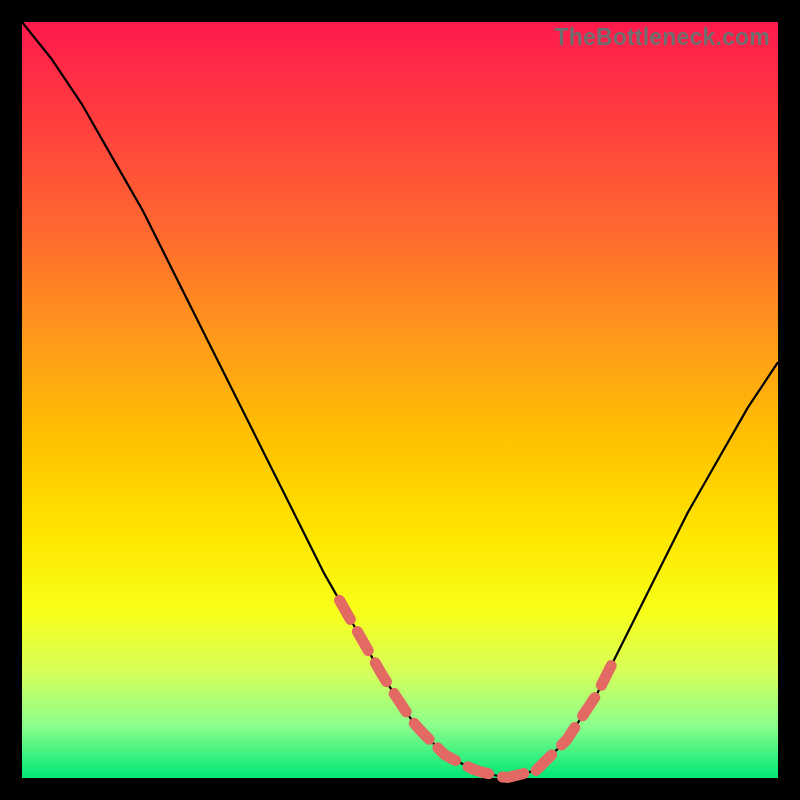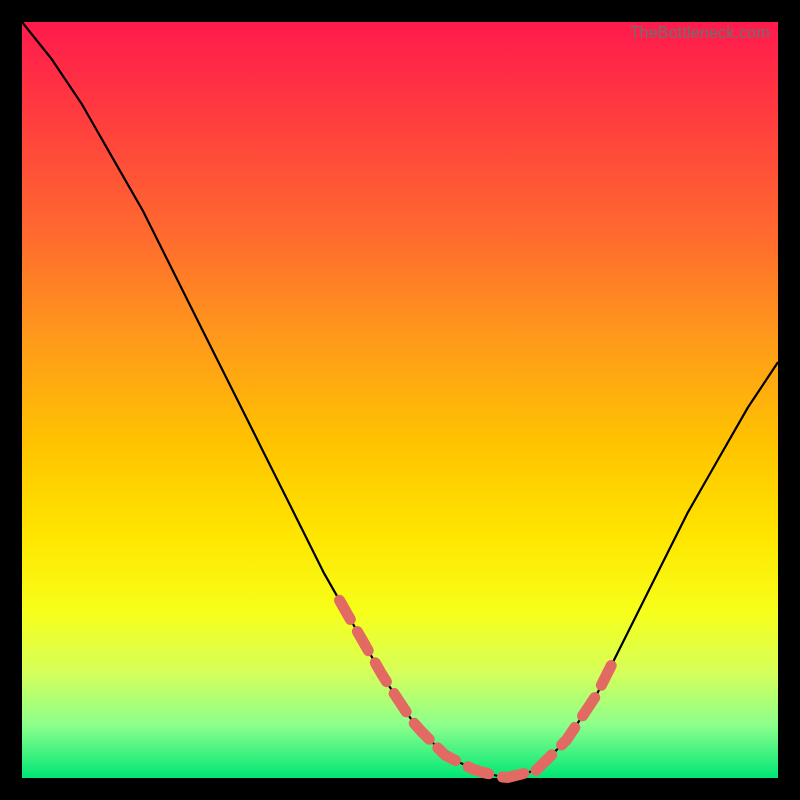--- a/index.html
+++ b/index.html
@@ -26,22 +26,22 @@
       #f7ff1a 78%,
       #d6ff5a 86%,
       #8cff8c 93%,
       #00e676 100%);
   }
   .watermark {
     position: absolute;
     top: 2px;
     right: 8px;
     font-family: Arial, Helvetica, sans-serif;
-    font-size: 16px;
-    font-weight: 400;
+    font-size: 23px;
+    font-weight: 700;
     color: #6f6f6f;
     letter-spacing: 0.2px;
     user-select: none;
   }
   svg.curve {
     position: absolute;
     left: 0;
     top: 0;
     width: 756px;
     height: 756px;

